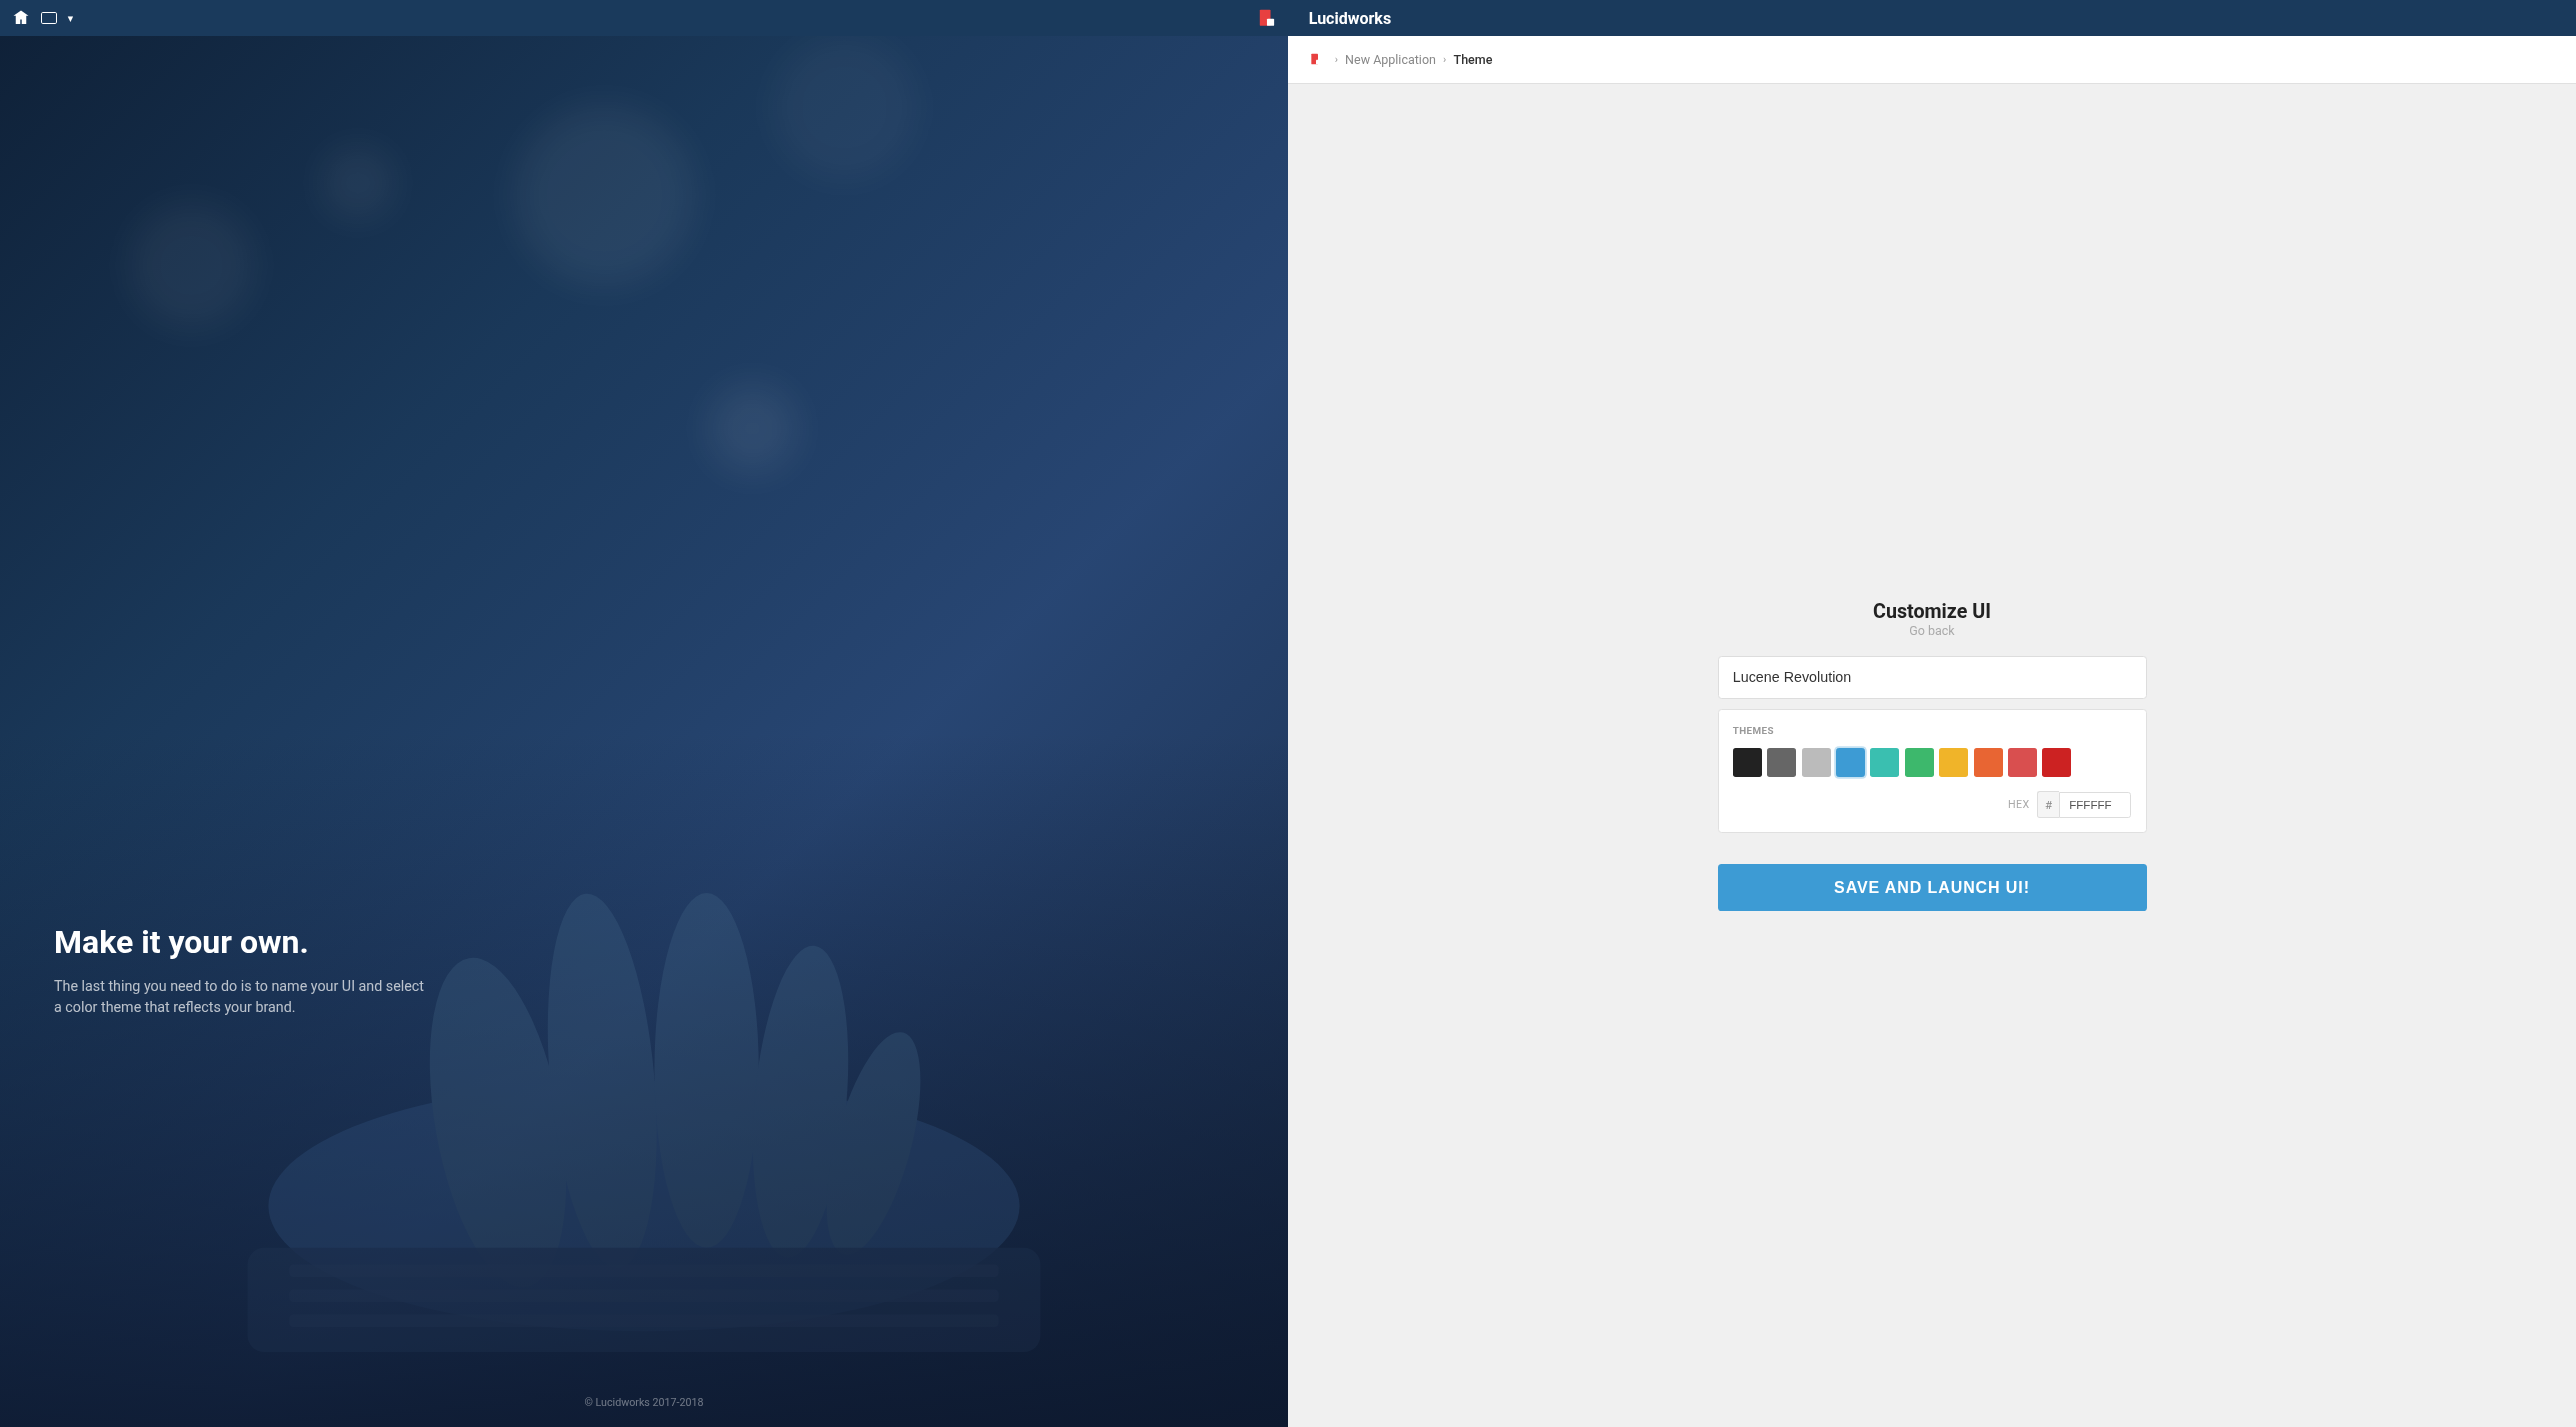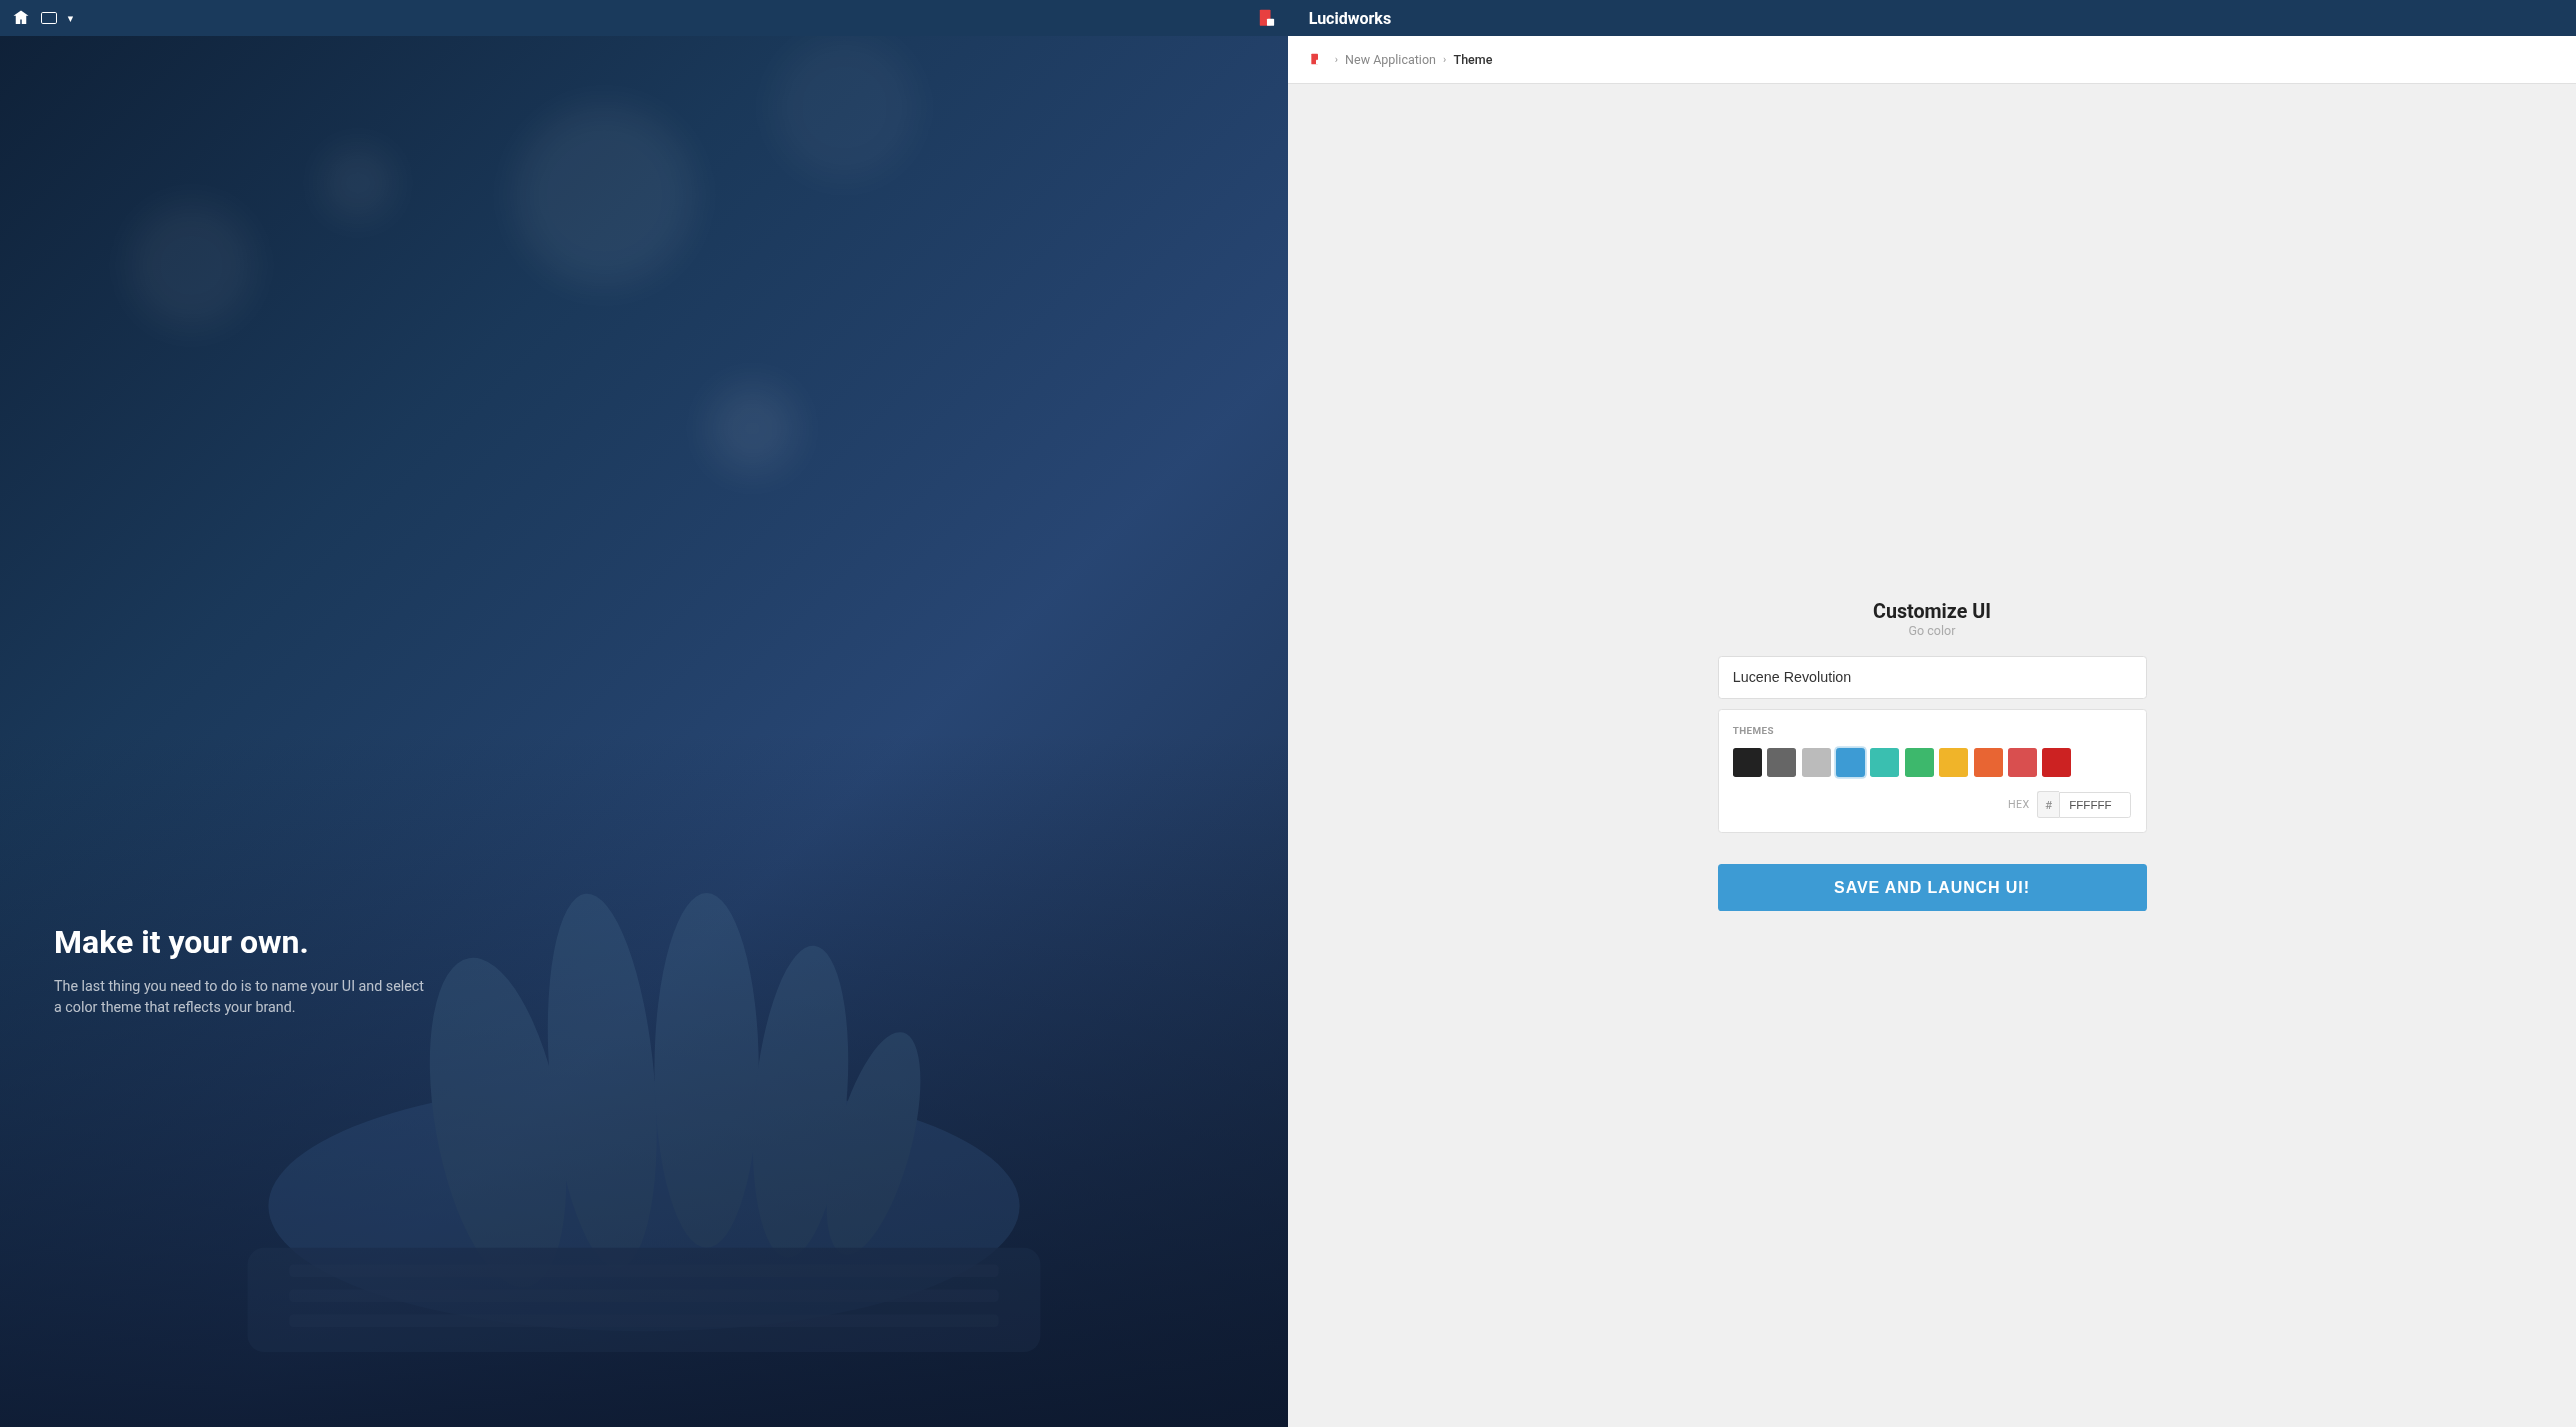--- a/index.html
+++ b/index.html
@@ -334,20 +334,21 @@
 
       <rect x="60" y="240" width="380" height="50" rx="8" fill="#2a4060" opacity="0.8"></rect>
       <rect x="80" y="248" width="340" height="6" rx="2" fill="#3a5070" opacity="0.6"></rect>
       <rect x="80" y="260" width="340" height="6" rx="2" fill="#3a5070" opacity="0.6"></rect>
       <rect x="80" y="272" width="340" height="6" rx="2" fill="#3a5070" opacity="0.6"></rect>
     </svg>
     <div class="left-panel-content">
       <h1 class="left-panel-title">Make it your own.</h1>
       <p class="left-panel-subtitle">The last thing you need to do is to name your UI and select a color theme that reflects your brand.</p>
     </div>
+    <div class="left-panel-copyright">© Lucidworks 2017-2018</div>
   </div>
 
   <div class="right-panel">
 
     <div class="breadcrumb-bar">
       <div class="breadcrumb-logo">
         <svg width="16" height="16" viewBox="0 0 24 24">
           <rect width="10" height="16" x="2" y="4" fill="#e84040" rx="1"></rect>
           <rect width="7" height="7" x="9" y="13" fill="white" rx="1"></rect>
         </svg>
@@ -356,21 +357,21 @@
       <span class="breadcrumb-link">New Application</span>
       <span class="breadcrumb-separator">›</span>
       <span class="breadcrumb-current">Theme</span>
     </div>
 
     <div class="form-area">
       <div class="form-card">
 
         <div class="form-header">
           <h2 class="form-title">Customize UI</h2>
-          <a class="go-back-link">Go color</a>
+          <a class="go-back-link">Go back</a>
         </div>
 
         <input class="name-input" type="text" value="Lucene Revolution" placeholder="Lucene Revolution" style="">
 
         <div class="themes-card">
           <div class="themes-label">THEMES</div>
 
           <div class="color-swatches" id="swatches-container">
 
           <div class="color-swatch" title="#222222" style="background-color: rgb(34, 34, 34);"></div>

